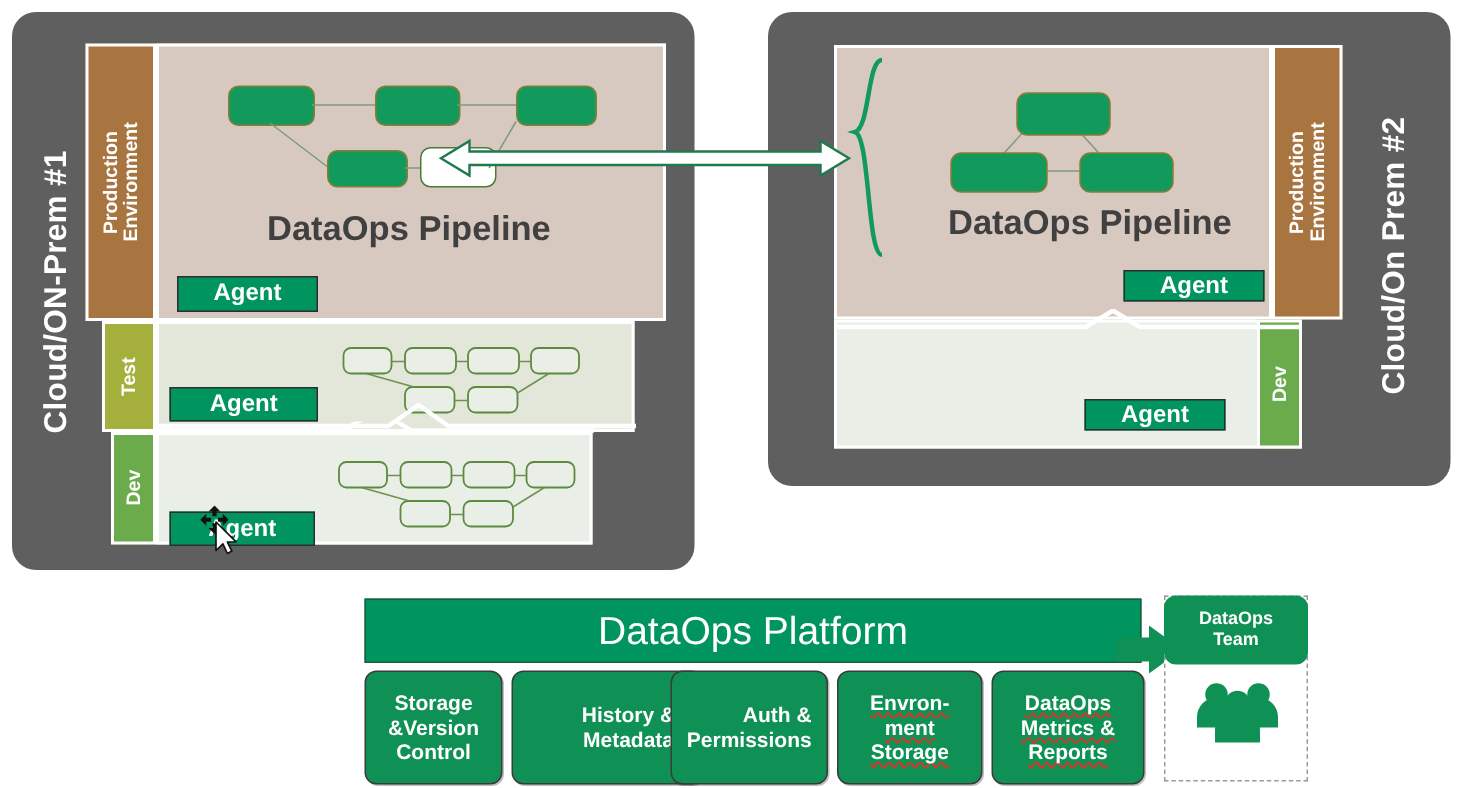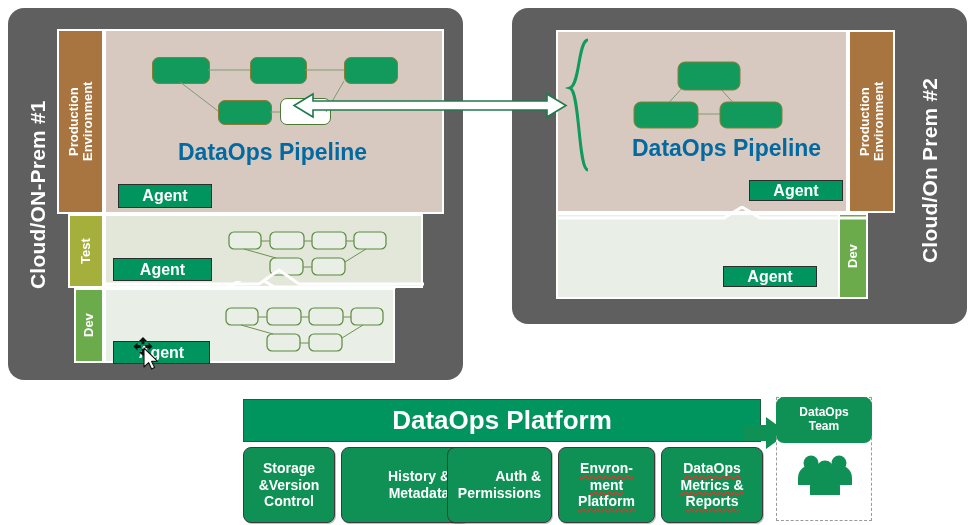--- a/index.html
+++ b/index.html
@@ -43,21 +43,21 @@
   .envbody{border:2px solid #ffffff;box-sizing:border-box;}
   #body-prod{left:104px;top:29px;width:340px;height:185px;background:#d7c9c0;}
   #body-test{left:104px;top:214px;width:319px;height:74px;background:#e2e7da;}
   #body-dev {left:104px;top:288px;width:291px;height:75px;background:#e9eee6;}
 
   
   .notch{pointer-events:none;}
 
   
   .pipeline-title{
-    color:#0369a1;font-weight:bold;font-size:23px;white-space:nowrap;
+    color:#404040;font-weight:bold;font-size:23px;white-space:nowrap;
   }
 
   
   .node-solid{
     position:absolute;background:#119a5b;border:1px solid #8a7c36;border-radius:7px;
   }
   .node-white{
     position:absolute;background:#ffffff;border:1.5px solid #4d7a33;border-radius:7px;
   }
 
@@ -72,21 +72,21 @@
   #r-body-prod{left:556px;top:30px;width:292px;height:183px;background:#d7c9c0;border:2px solid #fff;box-sizing:border-box;}
   #r-body-dev {left:556px;top:213px;width:312px;height:86px;background:#e9eee6;border:2px solid #fff;box-sizing:border-box;}
   #r-strip-prod{left:848px;top:30px;width:47px;height:183px;background:#a87540;}
   #r-strip-dev {left:838px;top:213px;width:30px;height:86px;background:#6bab4b;}
 
   
   #platform-banner{
     left:243px;top:399px;width:518px;height:43px;background:#00945e;
     border:1px solid #1f5c3d;box-sizing:border-box;
     display:flex;align-items:center;justify-content:center;
-    color:#ffffff;font-weight:bold;font-size:26px;
+    color:#ffffff;font-weight:normal;font-size:26px;
   }
   .pcard{
     position:absolute;top:447px;height:74px;background:#0f9155;
     border:1px solid #3b3b3b;border-radius:8px;
     display:flex;align-items:center;justify-content:center;text-align:center;
     color:#ffffff;font-weight:bold;font-size:14px;line-height:1.18;
     white-space:pre-line;
     box-shadow:1px 1px 0 rgba(0,0,0,.25);
   }
   .pcard.misspelled{text-decoration:underline wavy #d03a2a;text-decoration-skip-ink:none;}
@@ -230,21 +230,21 @@
 
 <div class="pcard" style="left:243px;width:90px;">Storage
 &amp;Version
 Control</div>
 <div class="pcard" style="left:341px;width:98px;padding-left:28px;">History &amp;
 Metadata</div>
 <div class="pcard" style="left:447px;width:103px;text-align:right;">Auth &amp;
 Permissions</div>
 <div class="pcard misspelled" style="left:558px;width:95px;">Envron-
 ment
-Platform</div>
+Storage</div>
 <div class="pcard misspelled" style="left:661px;width:100px;">DataOps
 Metrics &amp;
 Reports</div>
 
 <svg class="abs" style="left:744px;top:416px;" width="48" height="36">
   <path d="M0 9 L22 9 L22 1 L44 17 L22 33 L22 25 L0 25 Z" fill="#0f9155"></path>
 </svg>
 
 <div class="abs" id="team-box"></div>
 <div class="abs" id="team-header">DataOps

